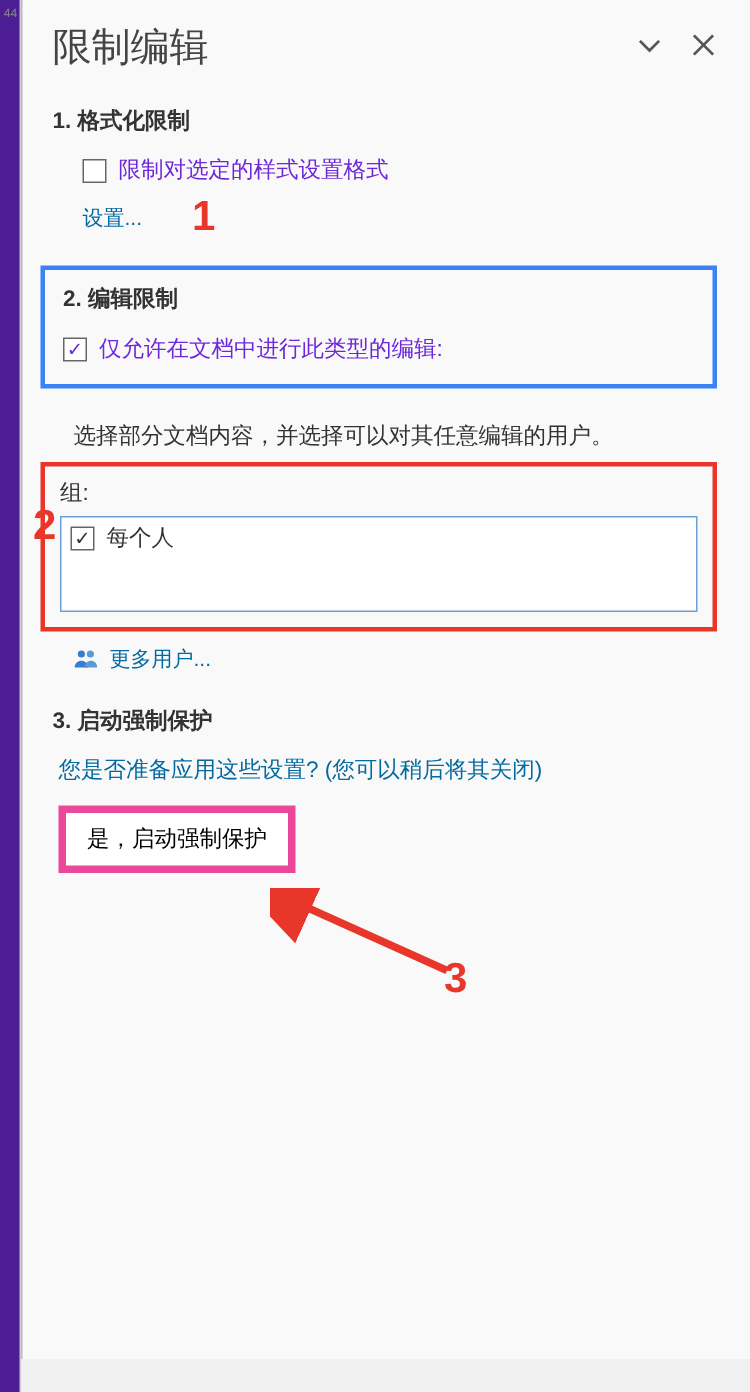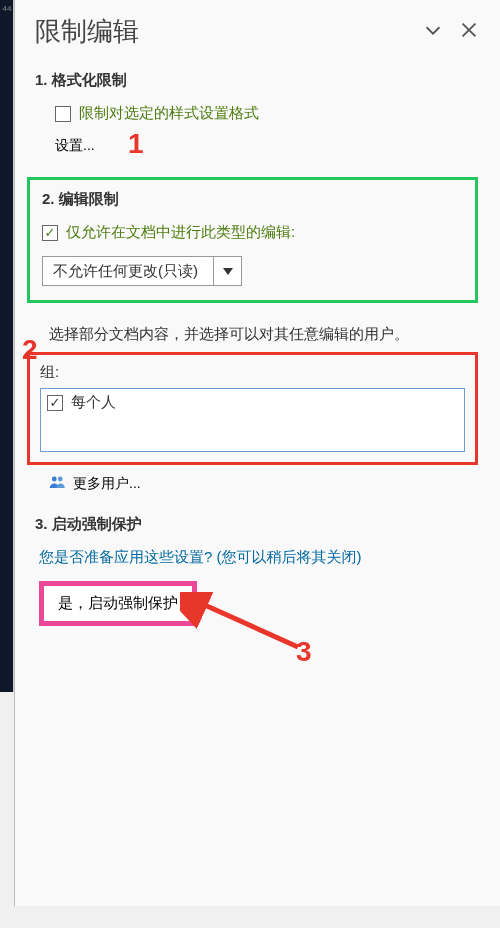--- a/index.html
+++ b/index.html
@@ -9,22 +9,22 @@
       color: #333;
       background: #f0f0f0;
       width: 500px;
       height: 928px;
       position: relative;
     }
     .left-strip {
       position: absolute;
       left: 0; top: 0;
       width: 14px;
-      height: 692px;
-      background: #0f172a;
+      height: 928px;
+      background: #4c1d95;
       border-right: 1px solid #ccc;
     }
     .left-strip-num {
       position: absolute;
       top: 4px; left: 0;
       font-size: 8px;
       color: #888;
       width: 14px;
       text-align: center;
     }
@@ -50,35 +50,35 @@
     .panel-controls { display: flex; gap: 14px; }
     .chev-icon svg, .close-icon svg { width: 22px; height: 22px; }
     .section { margin-top: 22px; }
     .indent { padding-left: 20px; }
     .sec-title { font-size: 15px; color: #333; margin-bottom: 14px; font-weight: bold; }
     .check-row {
       display: flex;
       align-items: center;
       gap: 8px;
       font-size: 15px;
-      color: #4d7c0f;
+      color: #6d28d9;
     }
     .checkbox {
       width: 16px; height: 16px;
       border: 1px solid #666;
       background: #fff;
       display: inline-flex;
       align-items: center;
       justify-content: center;
       font-size: 13px;
       line-height: 1;
       cursor: pointer;
     }
     .link {
-      color: #000000;
+      color: #0369a1;
       font-size: 14px;
       cursor: pointer;
       display: inline-block;
       margin-top: 14px;
     }
     .combo {
       margin-top: 14px;
       display: inline-flex;
       border: 1px solid #999;
       background: #fff;
@@ -95,21 +95,21 @@
     .combo-btn {
       width: 28px;
       border-left: 1px solid #999;
       display: flex;
       align-items: center;
       justify-content: center;
       cursor: pointer;
     }
     .combo-btn svg { width: 10px; height: 10px; }
     .red-box {
-      border: 3px solid #22c55e;
+      border: 3px solid #3b82f6;
       padding: 10px 12px 14px 12px;
       margin-left: -8px;
       margin-right: 2px;
     }
     .red-box-2 {
       border: 3px solid #e8362b;
       margin-top: 8px;
       margin-left: -8px;
       margin-right: 2px;
       padding: 8px 10px 10px 10px;
@@ -122,21 +122,21 @@
       padding: 4px 6px;
     }
     .group-item {
       display: flex;
       align-items: center;
       gap: 8px;
       font-size: 15px;
     }
     .more-users-row {
       display: flex;
-      align-items: flex-start;
+      align-items: flex-end;
       gap: 6px;
       margin-top: 10px;
       padding-left: 14px;
     }
     .people-icon { width: 18px; height: 14px; }
     .btn {
       display: inline-flex;
       align-items: center;
       justify-content: center;
       border: 5px solid #ec4899;
@@ -197,28 +197,20 @@
     </div>
   </div>
 
   <div class="section red-box">
     <div class="sec-title">2. 编辑限制</div>
     <div class="indent" style="padding-left:0">
       <div class="check-row">
         <span class="checkbox">✓</span>
         <span>仅允许在文档中进行此类型的编辑:</span>
       </div>
-      <div class="combo">
-        <span class="combo-text">不允许任何更改(只读)</span>
-        <span class="combo-btn">
-          <svg viewBox="0 0 10 10">
-              <polygon points="0,2 10,2 5,9" fill="#333"></polygon>
-            </svg>
-        </span>
-      </div>
     </div>
   </div>
 
   <div class="section indent" style="padding-left:14px">
     <div style="font-size:15px;">选择部分文档内容，并选择可以对其任意编辑的用户。</div>
   </div>
 
   <div class="red-box-2">
     <div style="font-size:15px;">组:</div>
     <div class="groups-field">

